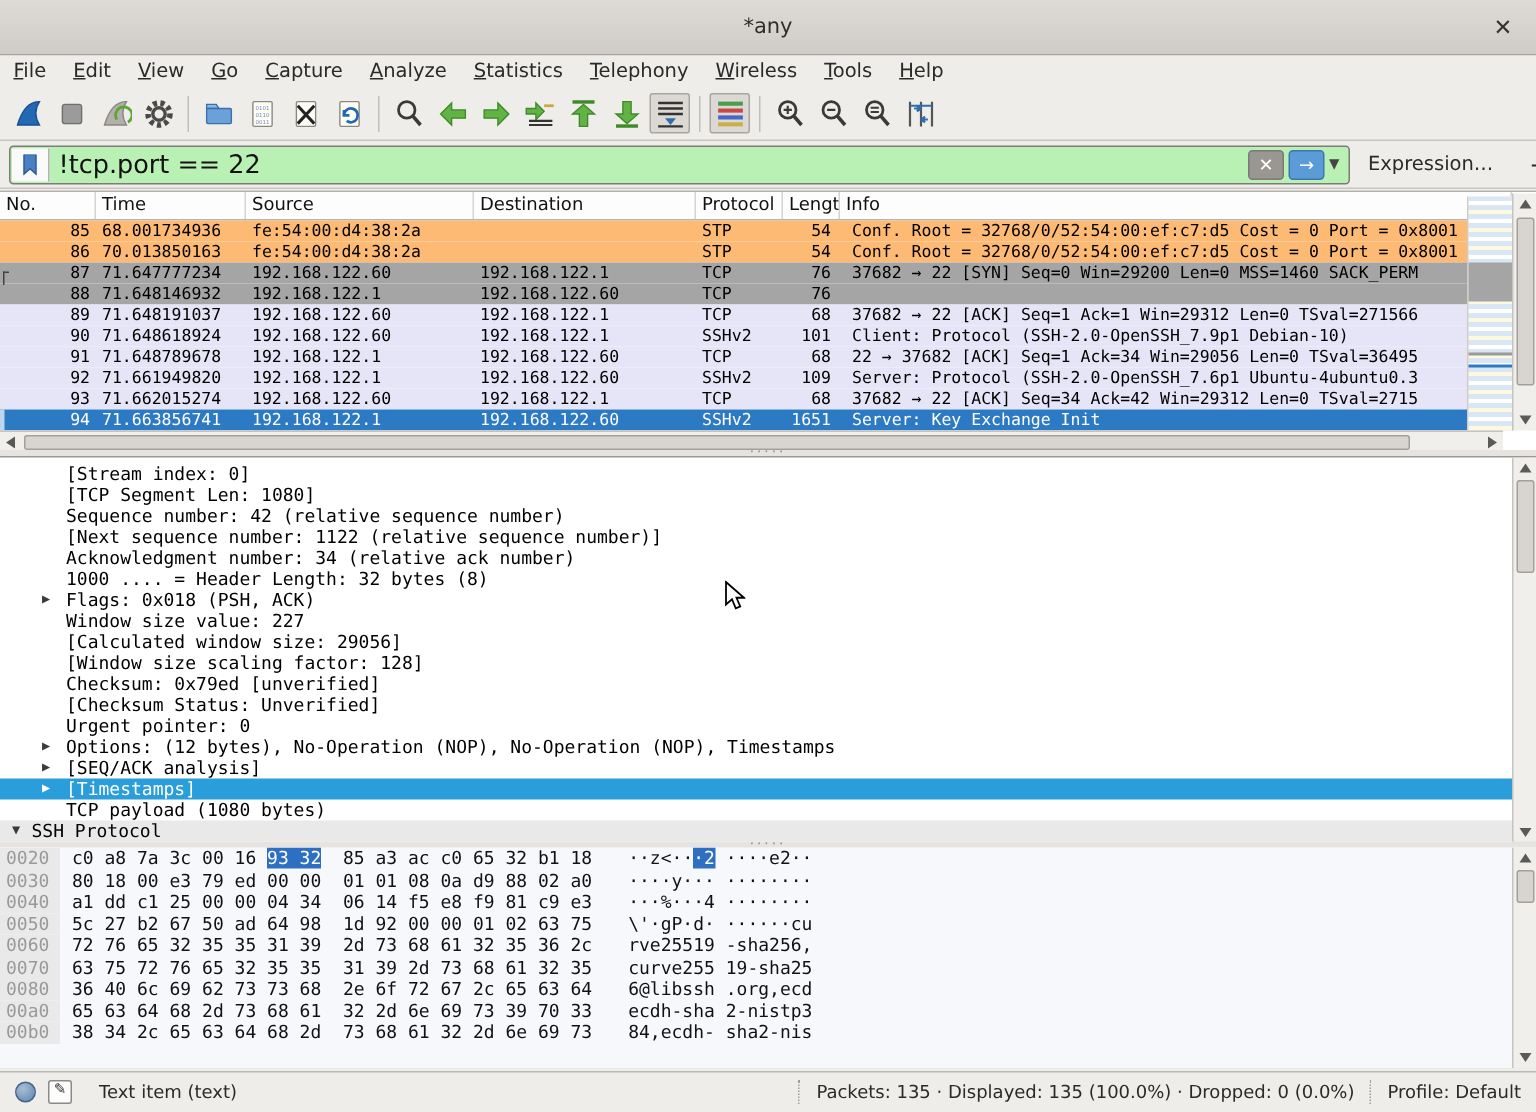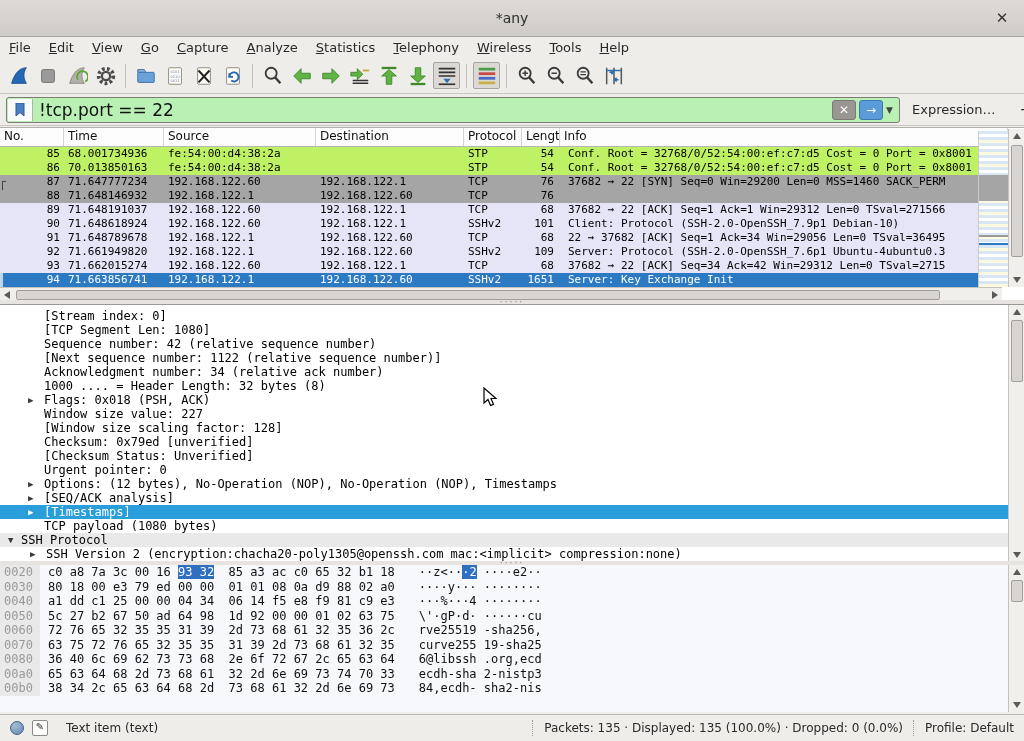--- a/index.html
+++ b/index.html
@@ -53,21 +53,21 @@
     border-bottom:1px solid #b5b5b5;display:grid;
     grid-template-columns:64px 100px 152px 148px 58px 38px 1fr;font-size:12px;color:#111;}
   #plheader .hcell{border-right:1px solid #d4d4d4;padding:1px 0 0 4px;overflow:hidden;white-space:nowrap;}
   #plrows{position:absolute;left:0;top:19px;width:978px;}
   .prow{height:14px;display:grid;grid-template-columns:6px 58px 100px 152px 148px 58px 38px 1fr;
     font-size:11px;line-height:14px;white-space:nowrap;}
   .prow .c{overflow:hidden;padding-left:4px;}
   .prow .no{text-align:right;padding-right:4px;padding-left:0;}
   .prow .len{text-align:right;padding-right:6px;padding-left:0;}
   .prow .info{padding-left:8px;}
-  .row-plain{background:#bef264;color:#000;}
+  .row-plain{background:#fdba74;color:#000;}
   .row-gray{background:var(--row-gray,#a5a5a5);color:#000;}
   .row-lavender{background:var(--row-lavender,#e6e5f7);color:#000;}
   .row-selected{background:var(--row-selected,#2d7ac4);color:#fff;}
   .conv-start .mark{border-left:1px solid #444;border-top:1px solid #444;margin:6px 0 0 2px;height:8px;}
   .row-selected .mark{background:#bcd6ee;width:3px;margin-left:0;}
 
   
   #minimap{position:absolute;left:978px;top:3px;width:30px;height:156px;background:#fff;
     border-left:1px solid #cfcbc7;
     background-image:repeating-linear-gradient(#d9e6f3 0 3px,#ffffff 3px 6px,#d9e6f3 6px 9px,#fdf8e0 9px 12px);}
@@ -463,20 +463,23 @@
         <span class="dtext">1000 .... = Header Length: 32 bytes (8)</span>
       </div>
       <div class="drow mono ind1">
         <span class="exp">▶</span>
         <span class="dtext">Flags: 0x018 (PSH, ACK)</span>
       </div>
       <div class="drow mono ind1">
         <span class="dtext">Window size value: 227</span>
       </div>
       <div class="drow mono ind1">
+        <span class="dtext">[Calculated window size: 29056]</span>
+      </div>
+      <div class="drow mono ind1">
         <span class="dtext">[Window size scaling factor: 128]</span>
       </div>
       <div class="drow mono ind1">
         <span class="dtext">Checksum: 0x79ed [unverified]</span>
       </div>
       <div class="drow mono ind1">
         <span class="dtext">[Checksum Status: Unverified]</span>
       </div>
       <div class="drow mono ind1">
         <span class="dtext">Urgent pointer: 0</span>
@@ -522,21 +525,21 @@
 
 <div id="hexpane" class="abs">
   <div id="hexrows">
       <div class="hrow mono"><span class="hoff">0020</span><span class="hhex"><span>c0 a8 7a 3c 00 16 </span><span class="hl">93 32</span><span>  85 a3 ac c0 65 32 b1 18</span></span><span class="hascii"><span>··z&lt;··</span><span class="hl">·2</span><span> ····e2··</span></span></div>
       <div class="hrow mono"><span class="hoff">0030</span><span class="hhex"><span>80 18 00 e3 79 ed 00 00  01 01 08 0a d9 88 02 a0</span></span><span class="hascii"><span>····y··· ········</span></span></div>
       <div class="hrow mono"><span class="hoff">0040</span><span class="hhex"><span>a1 dd c1 25 00 00 04 34  06 14 f5 e8 f9 81 c9 e3</span></span><span class="hascii"><span>···%···4 ········</span></span></div>
       <div class="hrow mono"><span class="hoff">0050</span><span class="hhex"><span>5c 27 b2 67 50 ad 64 98  1d 92 00 00 01 02 63 75</span></span><span class="hascii"><span>\'·gP·d· ······cu</span></span></div>
       <div class="hrow mono"><span class="hoff">0060</span><span class="hhex"><span>72 76 65 32 35 35 31 39  2d 73 68 61 32 35 36 2c</span></span><span class="hascii"><span>rve25519 -sha256,</span></span></div>
       <div class="hrow mono"><span class="hoff">0070</span><span class="hhex"><span>63 75 72 76 65 32 35 35  31 39 2d 73 68 61 32 35</span></span><span class="hascii"><span>curve255 19-sha25</span></span></div>
       <div class="hrow mono"><span class="hoff">0080</span><span class="hhex"><span>36 40 6c 69 62 73 73 68  2e 6f 72 67 2c 65 63 64</span></span><span class="hascii"><span>6@libssh .org,ecd</span></span></div>
-      <div class="hrow mono"><span class="hoff">00a0</span><span class="hhex"><span>65 63 64 68 2d 73 68 61  32 2d 6e 69 73 74 70 33</span></span><span class="hascii"><span>ecdh-sha 2-nistp3</span></span></div>
+      <div class="hrow mono"><span class="hoff">00a0</span><span class="hhex"><span>65 63 64 68 2d 73 68 61  32 2d 6e 69 73 39 70 33</span></span><span class="hascii"><span>ecdh-sha 2-nistp3</span></span></div>
       <div class="hrow mono"><span class="hoff">00b0</span><span class="hhex"><span>38 34 2c 65 63 64 68 2d  73 68 61 32 2d 6e 69 73</span></span><span class="hascii"><span>84,ecdh- sha2-nis</span></span></div>
     </div>
   <div class="vscroll" style="left:1008px;top:0;height:147px;position:absolute;">
     <div class="sb-arrow" style="top:0;">
         <div class="tri-up"></div>
       </div>
     <div class="sb-thumb" style="left:2px;top:15px;width:12px;height:22px;"></div>
     <div class="sb-arrow" style="bottom:0;">
         <div class="tri-down"></div>
       </div>

